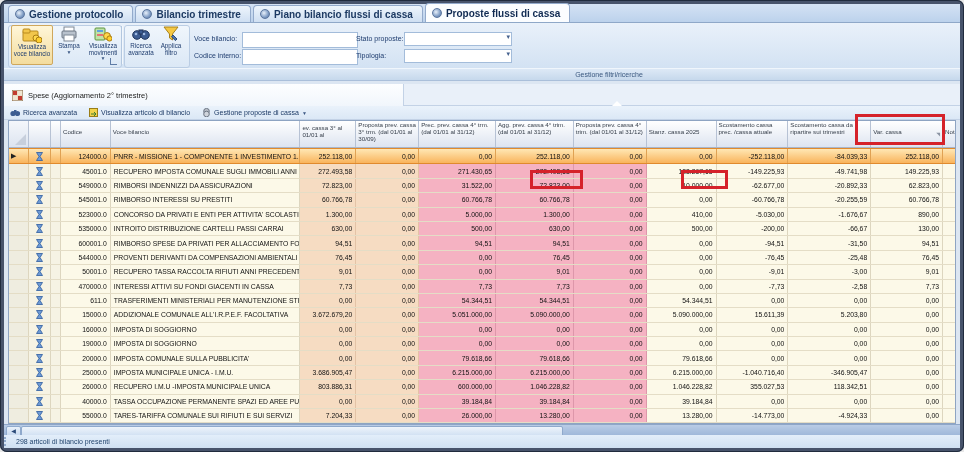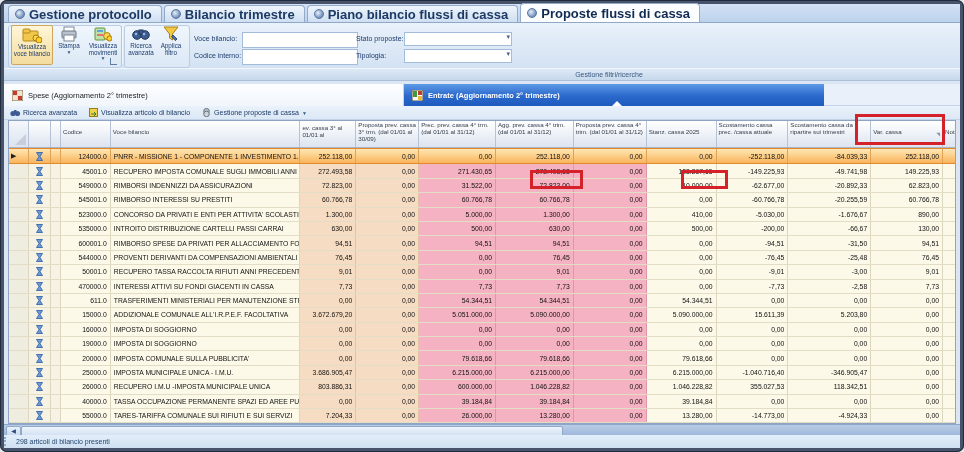--- a/index.html
+++ b/index.html
@@ -5,21 +5,21 @@
   html,body{margin:0;padding:0;background:#e8e8e8;font-family:"Liberation Sans",sans-serif;}
   #stage{position:relative;width:964px;height:452px;background:#dce6f2;border-radius:7px;
          box-shadow:inset 0 0 0 1px #202b3d, inset 0 0 0 4px #47536b;overflow:hidden;}
   .abs{position:absolute;box-sizing:border-box;}
 
   
   #wtabstrip{left:4px;top:4px;width:956px;height:19px;background:linear-gradient(#d4e2f4,#bcd2ec);
              border-bottom:1px solid #8fa8c8;display:flex;align-items:flex-end;padding-left:4px;}
   .wtab{height:16px;display:flex;align-items:center;gap:4px;padding:0 9px 0 6px;margin-right:2px;
         border:1px solid #93aacb;border-bottom:none;border-radius:4px 4px 0 0;
-        background:linear-gradient(#eef5fc,#cfdff2);font-size:13px;font-weight:bold;color:#1d3a63;}
+        background:linear-gradient(#eef5fc,#cfdff2);font-size:10px;font-weight:bold;color:#1d3a63;}
   .wtab.active{background:#fbfdff;height:18px;color:#102a52;justify-content:flex-end;}
   .orb{width:8px;height:8px;border-radius:50%;background:radial-gradient(circle at 3px 3px,#e8f0fa,#7f9cc4 60%,#4d6b99);
        border:1px solid #5d779f;flex:0 0 auto;}
 
   
   #ribbon{left:4px;top:23px;width:956px;height:45px;background:linear-gradient(#e9f1fa,#d3e2f3);}
   .rgroup{position:absolute;top:2px;height:41px;border:1px solid #bacde4;border-radius:3px;
           background:linear-gradient(#f0f6fc,#dbe8f6);}
   .rbtn{position:absolute;top:2px;width:32px;height:38px;display:flex;flex-direction:column;align-items:center;
         font-size:6.3px;color:#1e3c6e;text-align:center;line-height:1.05;border-radius:2px;}
@@ -205,29 +205,20 @@
     <div id="spesetab">
       <svg class="mini" width="11" height="11">
           <rect x="0" y="0" width="11" height="11" fill="#e8ddc8" stroke="#8a6b4a"></rect>
           <rect x="1" y="1" width="4" height="4" fill="#c23b2e"></rect>
           <rect x="6" y="6" width="4" height="4" fill="#c23b2e"></rect>
           <rect x="6" y="1" width="4" height="4" fill="#f0e6d2"></rect>
           <rect x="1" y="6" width="4" height="4" fill="#f0e6d2"></rect>
         </svg>
       <span>Spese (Aggiornamento 2° trimestre)</span>
     </div>
-    <div id="entratebar">
-      <svg class="mini" width="11" height="11">
-          <rect x="0" y="0" width="11" height="11" fill="#fff" stroke="#5a4a2a"></rect>
-          <rect x="1" y="1" width="4" height="6" fill="#3f9b3f"></rect>
-          <rect x="6" y="1" width="4" height="4" fill="#c23b2e"></rect>
-          <rect x="6" y="6" width="4" height="4" fill="#e8b93a"></rect>
-        </svg>
-      <span>Entrate (Aggiornamento 2° trimestre)</span>
-    </div>
     <div id="notch"></div>
   </div>
 
   <div class="abs" id="subbar">
     <span class="sbitem">
       <svg width="10" height="8">
           <circle cx="3" cy="4.5" r="2.6" fill="#3d5d92"></circle>
           <circle cx="7.5" cy="4.5" r="2.6" fill="#3d5d92"></circle>
           <rect x="4" y="1" width="2.5" height="3" fill="#3d5d92"></rect>
         </svg>

